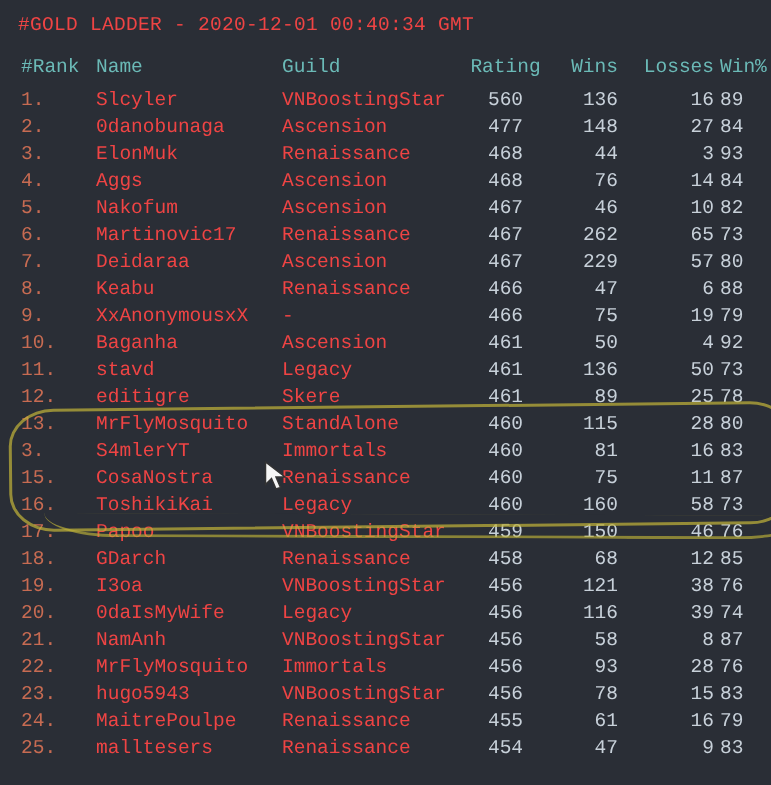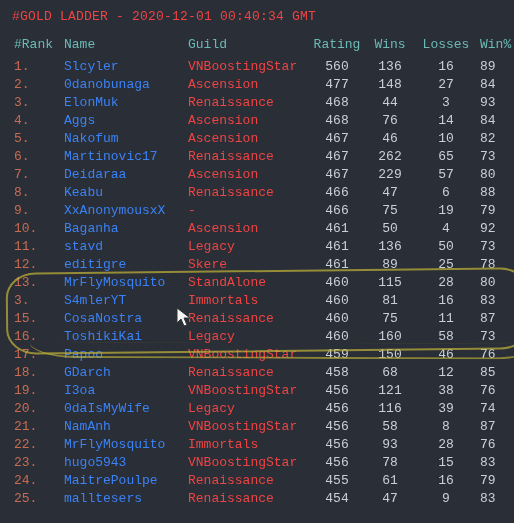--- a/index.html
+++ b/index.html
@@ -4,25 +4,25 @@
 <style>
   html,body{margin:0;padding:0;background:#2a2e36;color:#c7d0d9;font-family:ui-monospace,Consolas,"Courier New",monospace;font-size:13px;line-height:18px;}
   body{width:514px;height:523px;overflow:hidden;position:relative;}
   .wrap{padding:8px 12px 12px 12px;}
   .title{color:#ef4444;font-weight:normal;margin-bottom:10px;letter-spacing:0.2px;}
   table{border-collapse:collapse;width:100%;table-layout:fixed;}
   th{text-align:left;font-weight:normal;color:#6bbab7;padding:0 2px 4px 2px;}
   td{padding:0 2px;white-space:nowrap;overflow:hidden;text-overflow:clip;}
   th:nth-child(1),td:nth-child(1){width:46px;color:#c76b52;}
   th:nth-child(1){color:#c76b52;margin-left:32px;}
-  th:nth-child(2),td:nth-child(2){width:120px;color:#3b82f6;}
+  th:nth-child(2),td:nth-child(2){width:120px;color:#ef4444;}
   th:nth-child(3),td:nth-child(3){width:118px;color:#ef4444;}
   th:nth-child(4),td:nth-child(4){width:54px;text-align:center;}
-  th:nth-child(5),td:nth-child(5){width:44px;text-align:center;}
-  th:nth-child(6),td:nth-child(6){width:60px;text-align:center;}
+  th:nth-child(5),td:nth-child(5){width:44px;text-align:right;}
+  th:nth-child(6),td:nth-child(6){width:60px;text-align:right;}
   th:nth-child(7),td:nth-child(7){width:44px;text-align:left;}
   td:nth-child(1){color:#c76b52;}
   th{color:#6bbab7 !important;}
   .cursor{
     position:absolute;width:16px;height:22px;pointer-events:none;
   }
   .highlight{
     position:absolute;pointer-events:none;
     border:2px solid rgba(191,178,57,0.72);
     border-radius:30px/25px;

